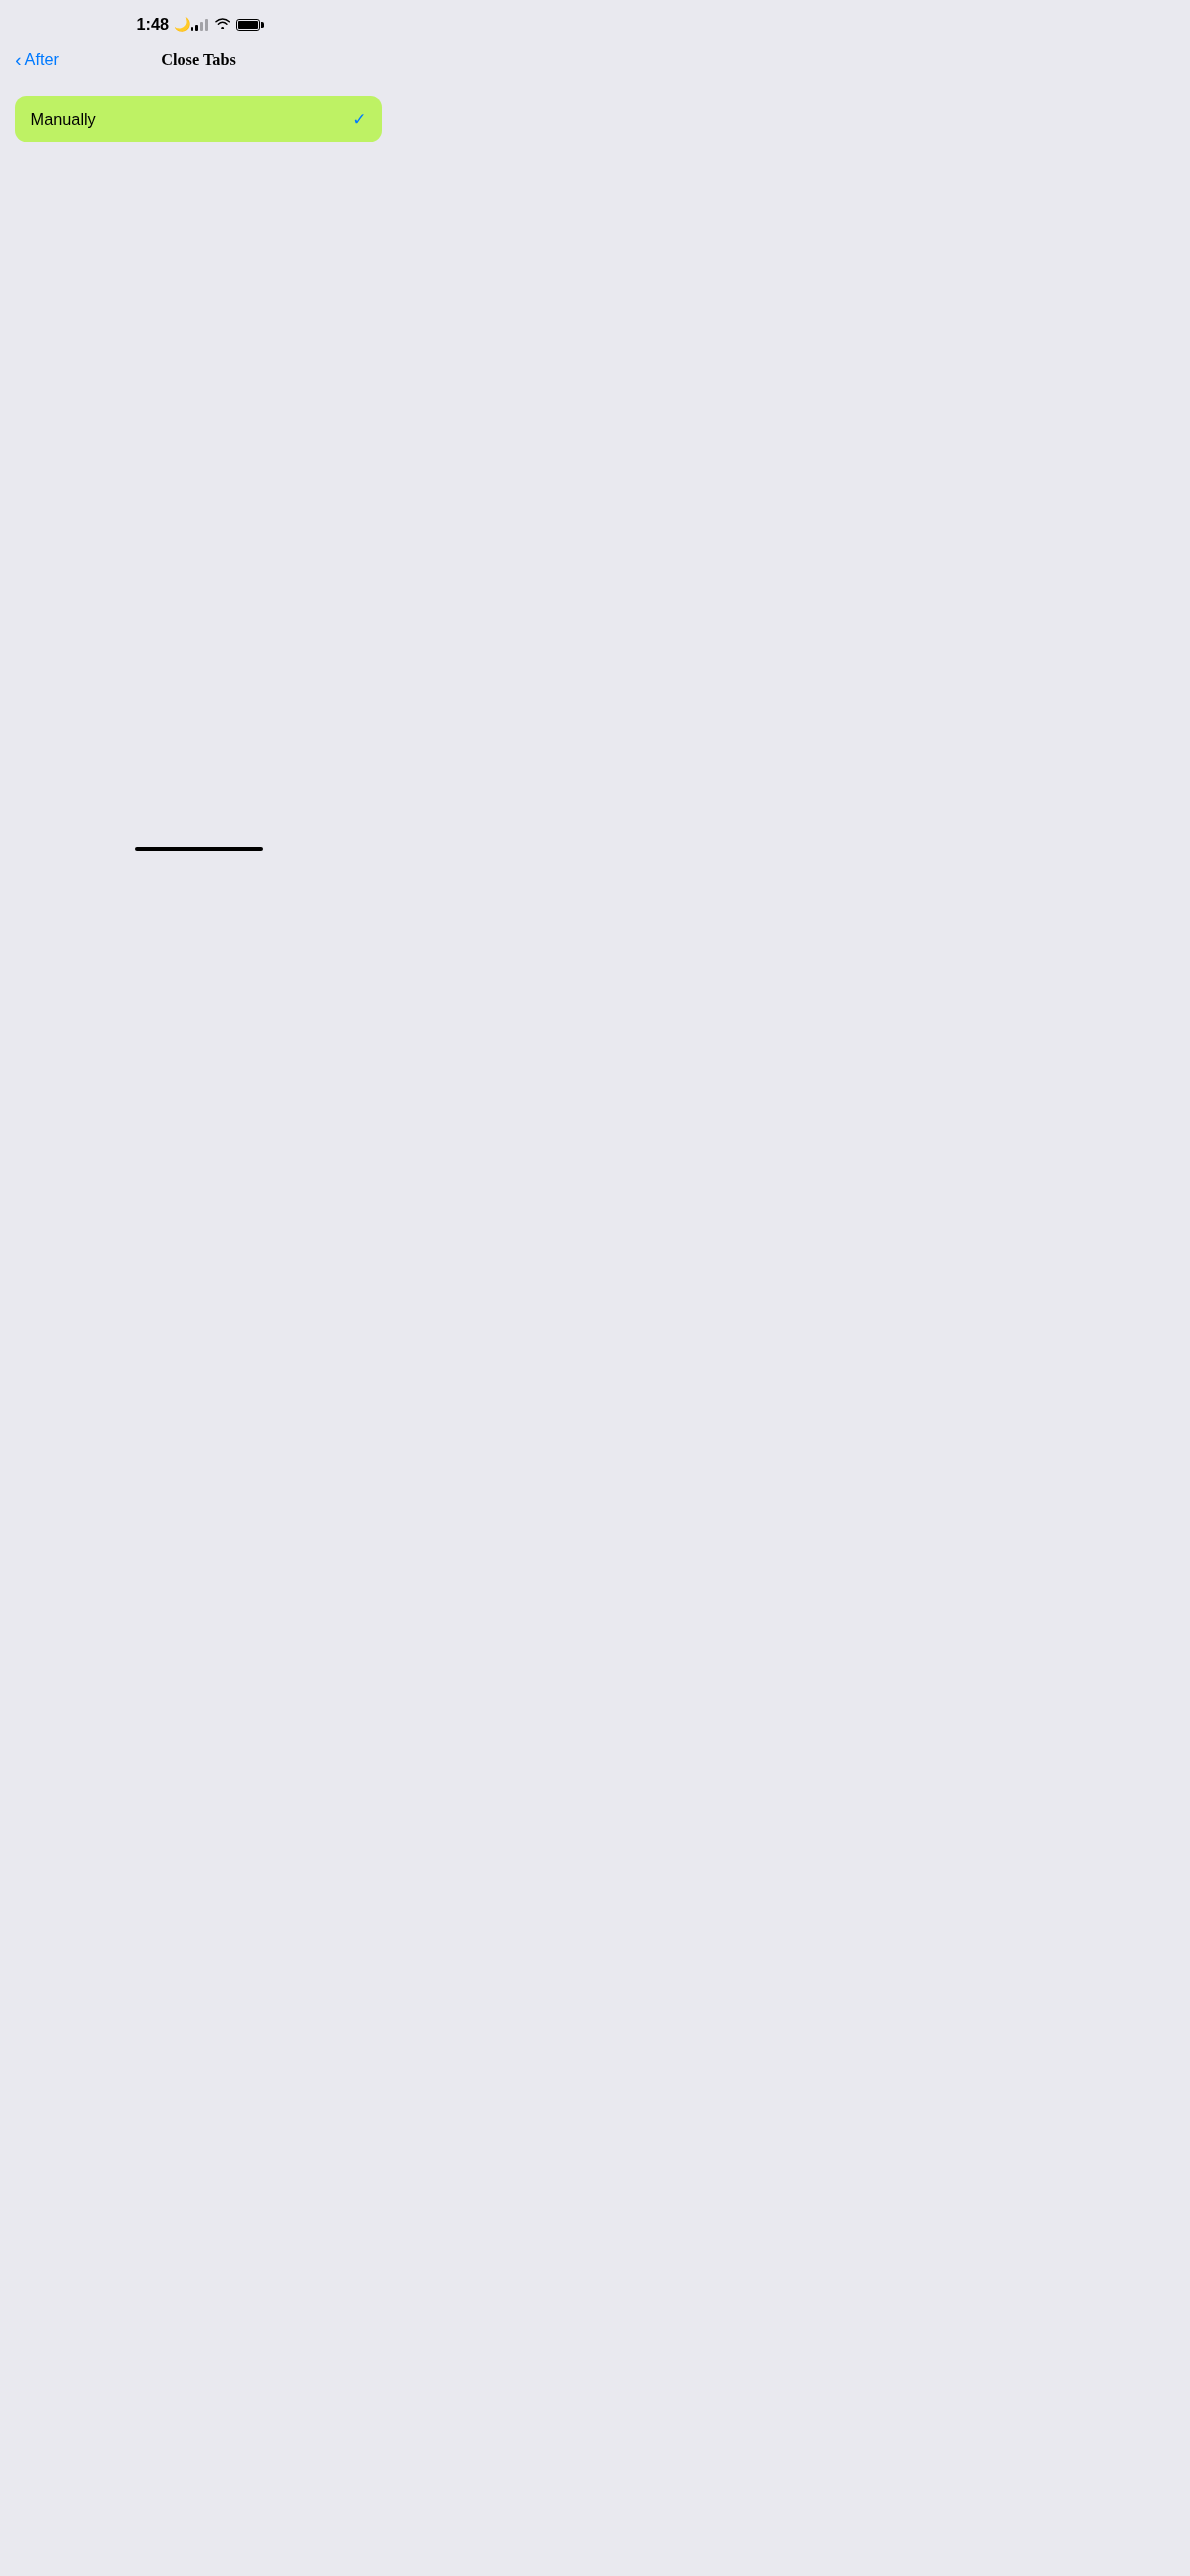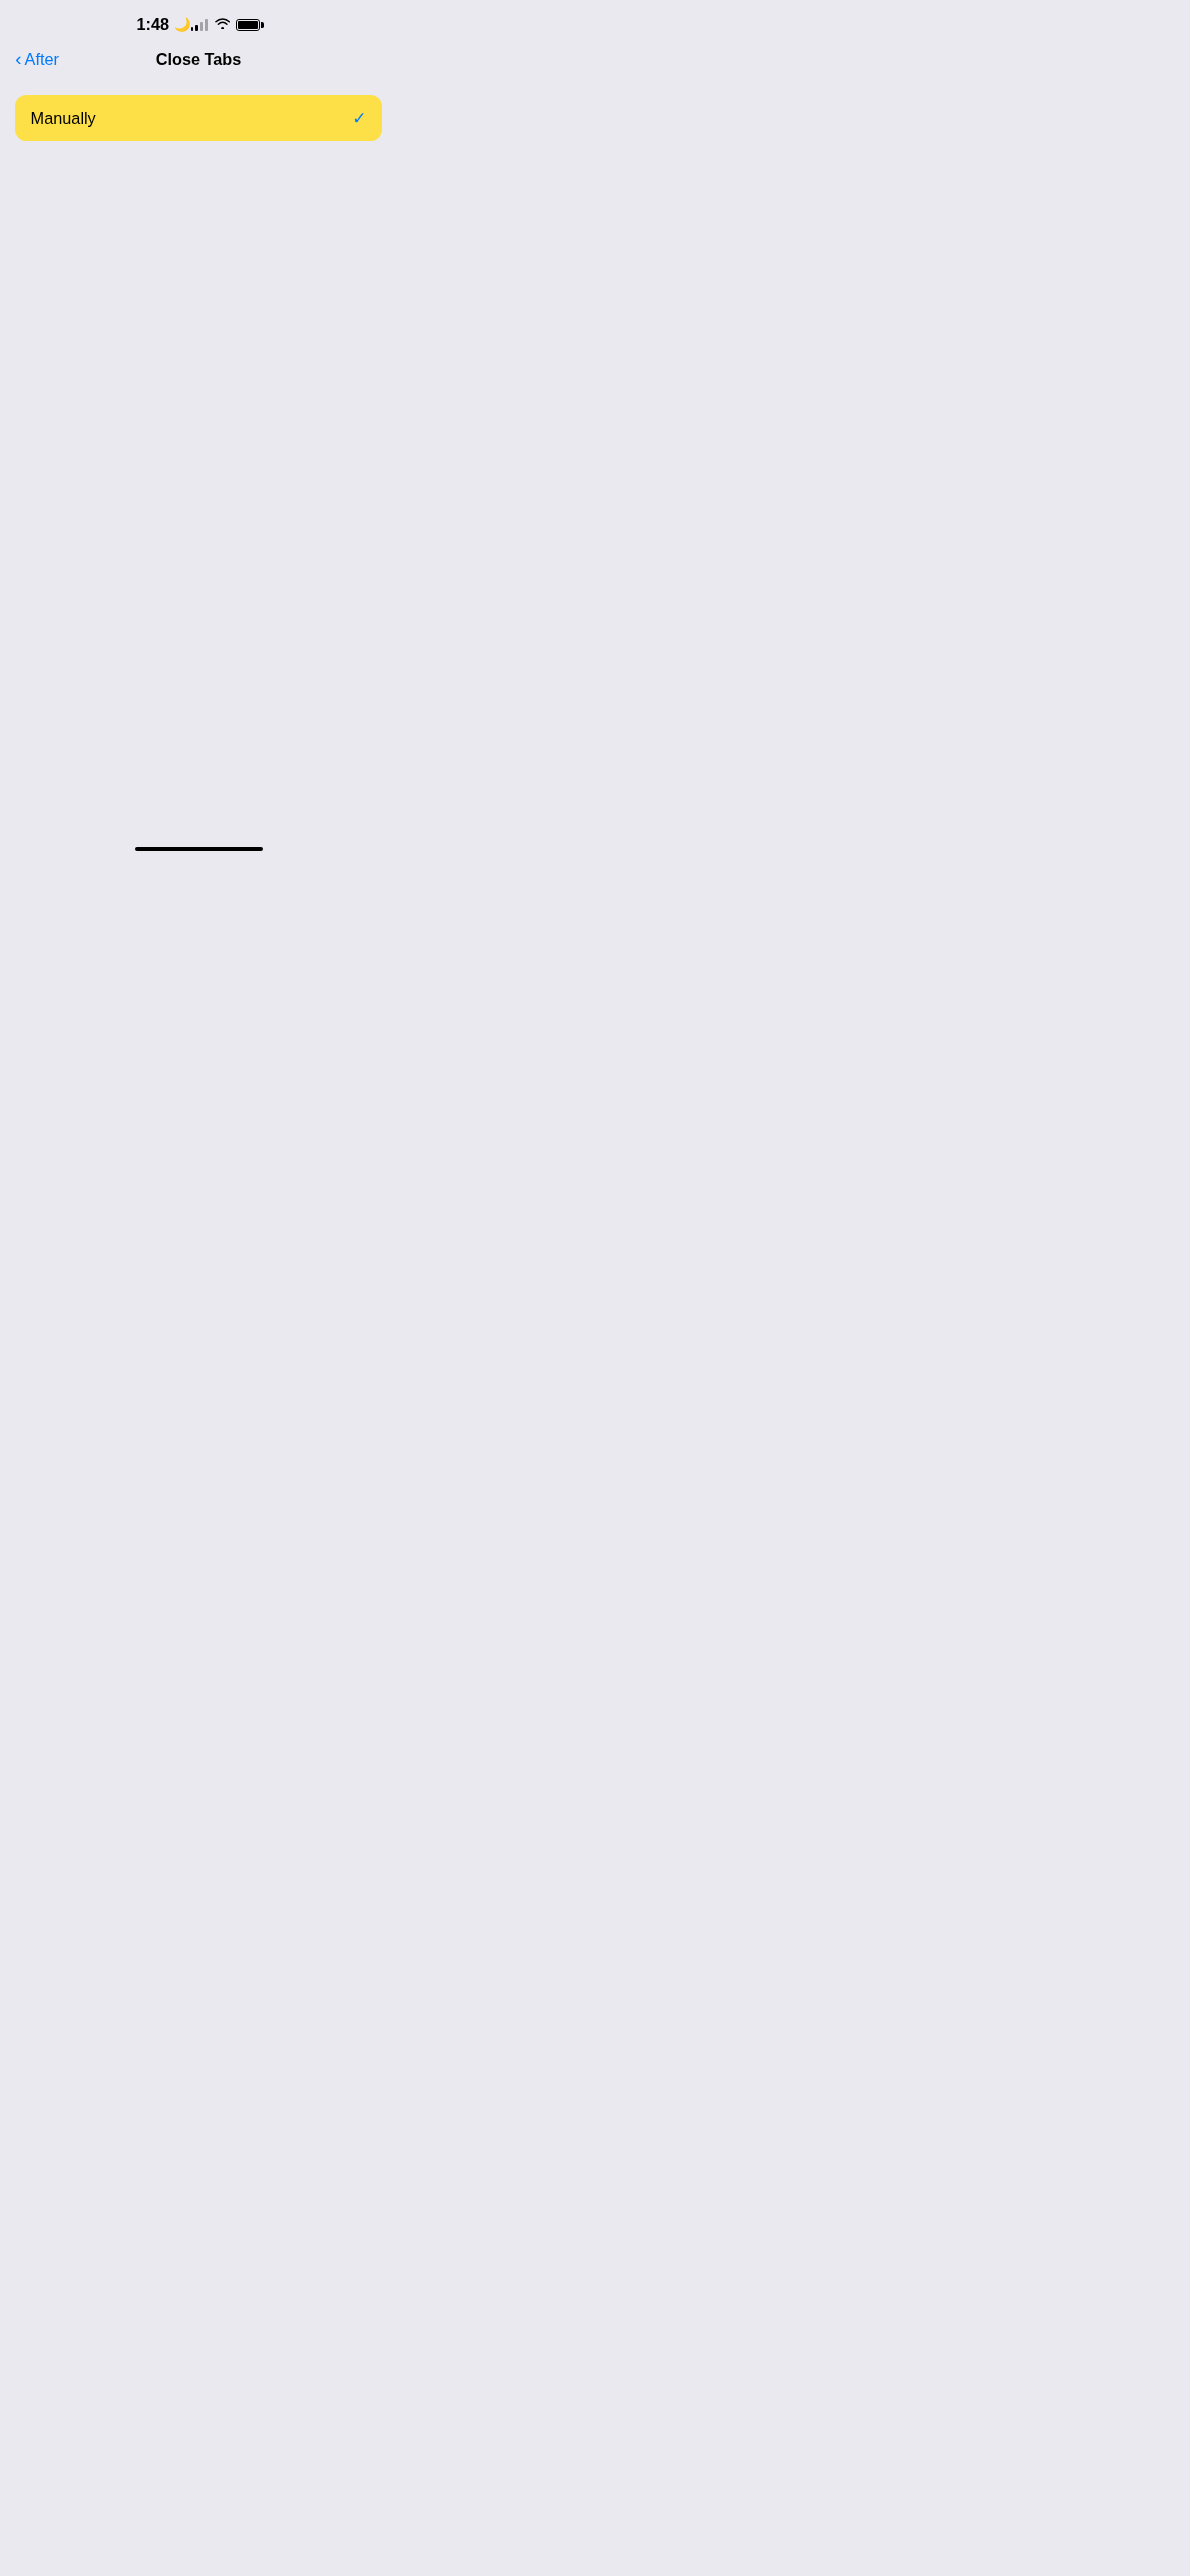--- a/index.html
+++ b/index.html
@@ -117,26 +117,27 @@
     .nav-back-chevron {
       font-size: 19px;
       line-height: 1;
       margin-top: -1px;
     }
 
     .nav-title {
       font-size: 16.3px;
       font-weight: 600;
       color: #000;
+      font-family: Liberation Serif, serif;
     }
 
     
     .list-container {
       margin: 15.3px 15.3px 0 15.3px;
-      background: #fde047;
+      background: #bef264;
       border-radius: 11.5px;
       overflow: hidden;
     }
 
     .list-item {
       display: flex;
       align-items: center;
       justify-content: space-between;
       padding: 12.5px 15.3px;
       min-height: 42px;

